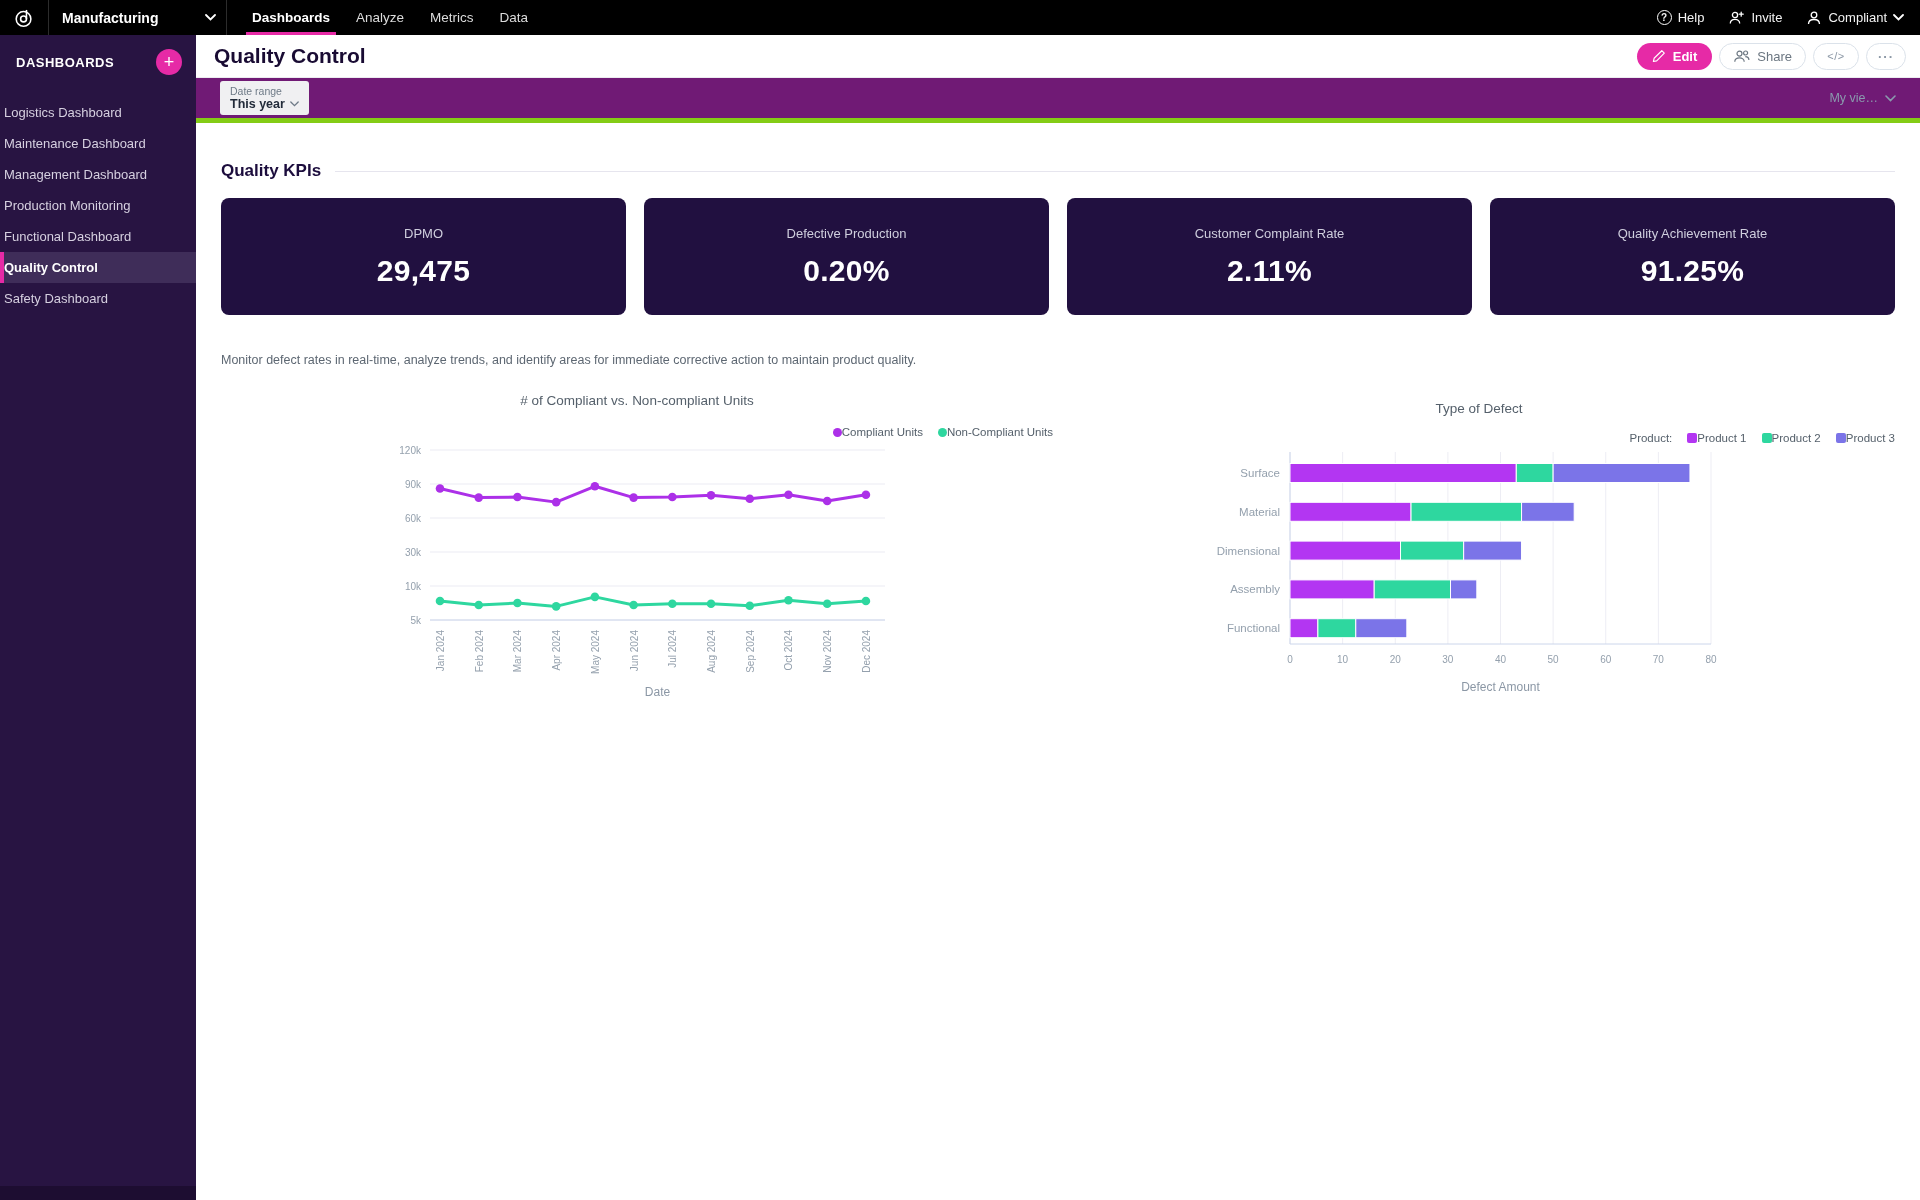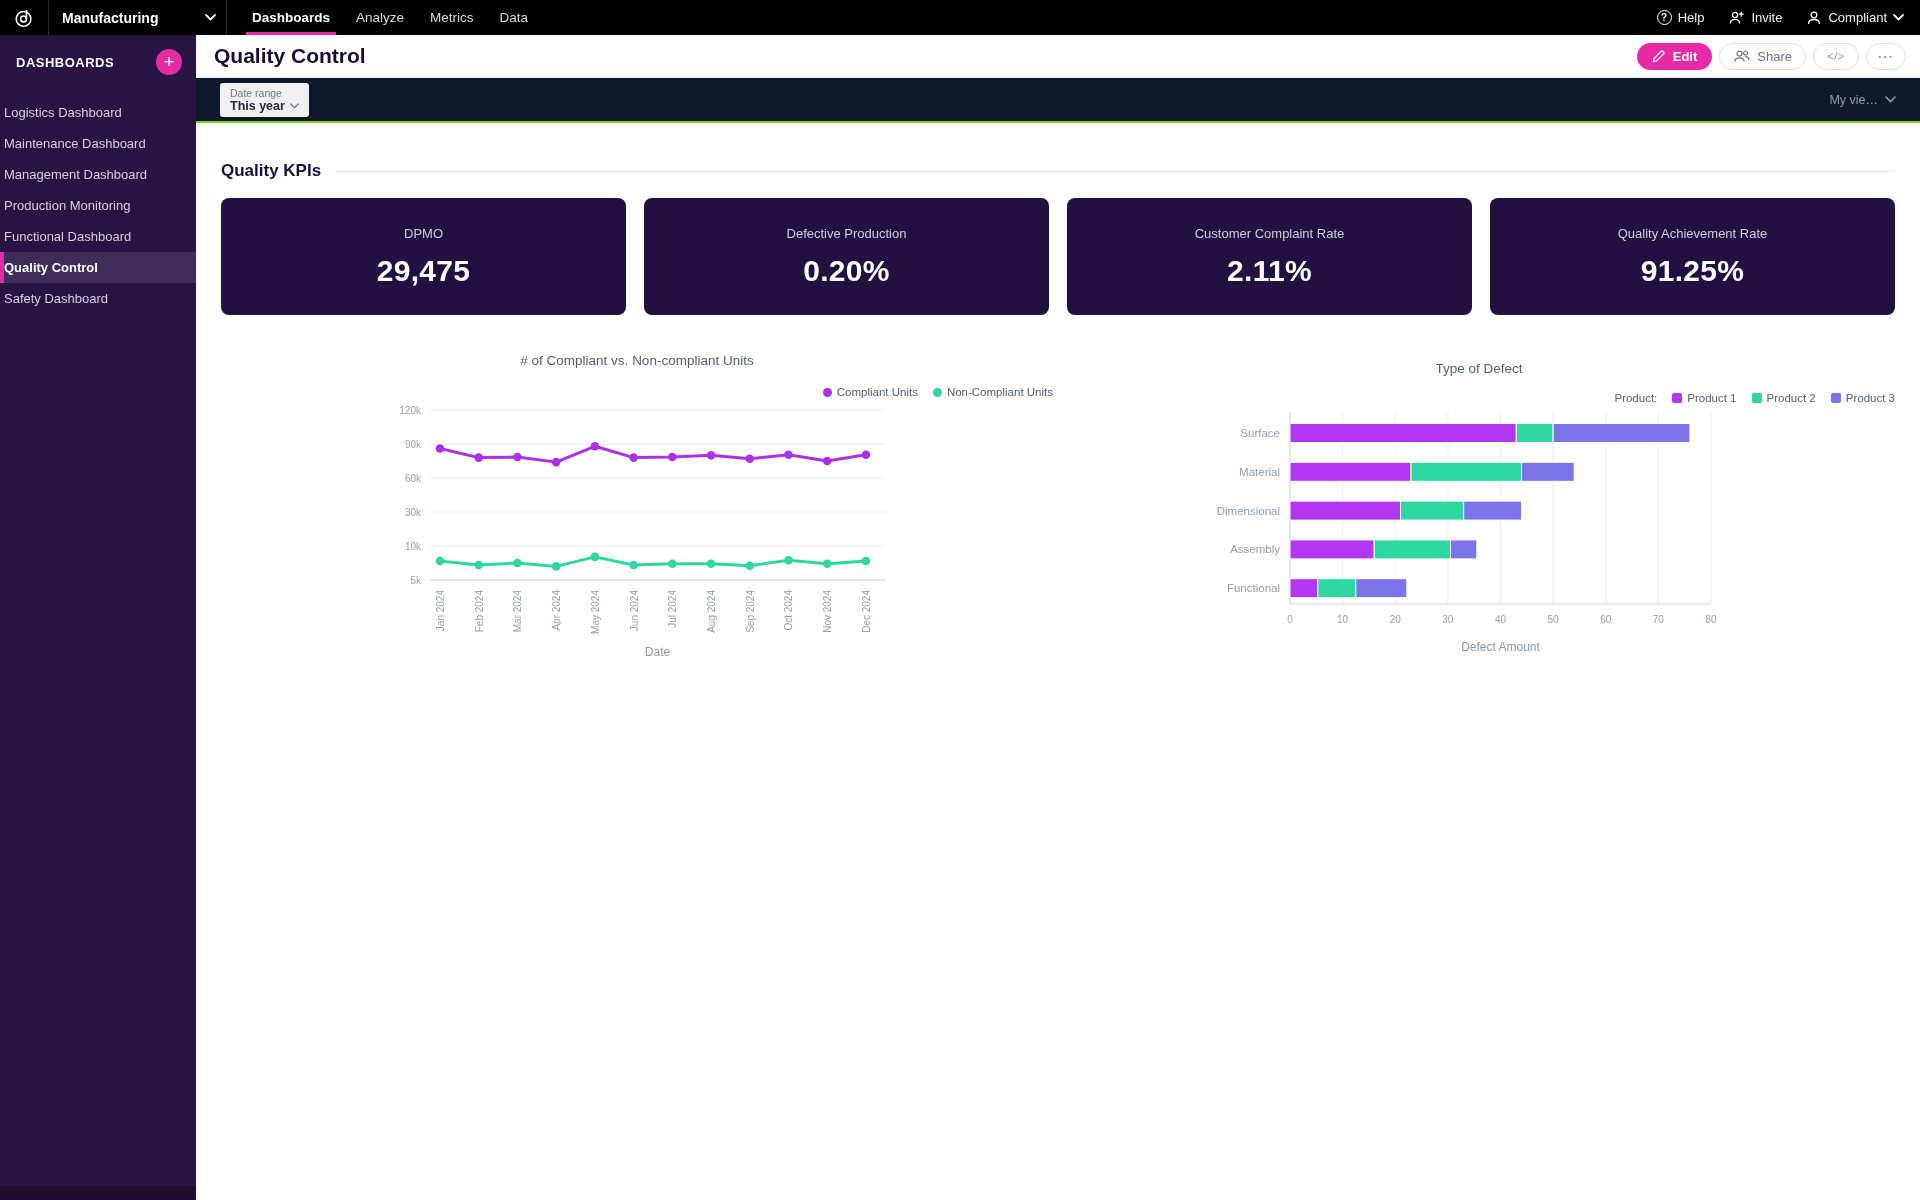--- a/index.html
+++ b/index.html
@@ -42,21 +42,21 @@
   .main{flex:1;display:flex;flex-direction:column;background:#fff;min-width:0}
   .title-row{height:43px;display:flex;align-items:center;padding:0 14px 0 18px;border-bottom:1px solid #ececf0}
   .page-title{font-size:21px;font-weight:700;color:#190b33}
   .actions{margin-left:auto;display:flex;align-items:center;gap:7px}
   .btn{height:27px;border-radius:14px;display:flex;align-items:center;justify-content:center;cursor:pointer;font-size:13px}
   .btn-edit{background:var(--pink);color:#fff;font-weight:700;padding:0 15px;gap:7px}
   .btn-outline{border:1px solid #dbe2ea;color:#6b7681;padding:0 13px;gap:7px;background:#fff}
   .btn-code{width:46px;color:#8b97a5;font-size:11px;padding:0;letter-spacing:.5px}
   .btn-more{width:40px;color:#8b97a5;font-weight:700;letter-spacing:1px;padding:0}
 
-  .filter-bar{height:45px;background:#0f172a;border-bottom:2px solid #84cc16;display:flex;align-items:center;padding:0 24px}
+  .filter-bar{height:45px;background:#701a75;border-bottom:5px solid #84cc16;display:flex;align-items:center;padding:0 24px}
   .date-chip{background:#f0f0f2;border-radius:3px;padding:4px 10px;cursor:pointer}
   .chip-label{font-size:10.5px;color:#6e7a87}
   .chip-value{font-size:12.5px;font-weight:700;color:#222b3a;display:flex;align-items:center;gap:5px}
   .view-selector{margin-left:auto;display:flex;align-items:center;gap:7px;color:#8a9aae;font-size:12.5px;cursor:pointer}
 
   .content{flex:1;overflow:auto;padding:38px 25px 0 25px}
   .section-head{display:flex;align-items:center}
   .section-title{font-size:17px;font-weight:700;color:var(--heading);white-space:nowrap}
   .section-rule{flex:1;height:1px;background:#e6e5ee;margin-left:14px}
   .section-sub{margin-top:7px;font-size:12.5px;color:var(--gray-text)}
@@ -65,21 +65,21 @@
   .kpi-label{font-size:13px;color:#cfcedd}
   .kpi-value{font-size:30px;font-weight:700;color:#fff;letter-spacing:.3px}
 
   .section-defects{margin-top:38px}
   .charts-row{display:flex;gap:10px;margin-top:26px}
   .chart{width:832px}
   .chart-bar{padding-top:8px}
   .chart-title{text-align:center;font-size:13.5px;color:#55606b}
   .legend-row{display:flex;justify-content:flex-end;align-items:center;gap:15px;margin-top:18px;font-size:11.5px;color:#55606b}
   .legend-row.bar-legend{margin-top:16px}
-  .legend-item{display:flex;align-items:center;gap:5px;cursor:pointer}
+  .legend-item{display:flex;align-items:center;cursor:pointer}
   .legend-label{cursor:default}
   .dot{width:9px;height:9px;border-radius:50%}
   .sq{width:10px;height:10px;border-radius:2px}
 
   svg text.tick{font-size:10px;fill:var(--axis-text)}
   svg text.cat{font-size:11.5px;fill:var(--axis-text)}
   svg text.axis-title{font-size:12px;fill:#8b97a5}
 </style>
 </head>
 <body>
@@ -210,20 +210,21 @@
             <div class="kpi-label">Customer Complaint Rate</div>
             <div class="kpi-value">2.11%</div>
           </div>
           <div class="kpi-card">
             <div class="kpi-label">Quality Achievement Rate</div>
             <div class="kpi-value">91.25%</div>
           </div>
         </div>
 
       <div class="section-defects">
+        <div class="section-sub">Monitor defect rates in real-time, analyze trends, and identify areas for immediate corrective action to maintain product quality.</div>
 
         <div class="charts-row">
           <div class="chart chart-line">
             <div class="chart-title"># of Compliant vs. Non-compliant Units</div>
             <div class="legend-row">
                 <div class="legend-item">
                   <span class="dot" style="background: rgb(172, 48, 232);"></span>
                   <span>Compliant Units</span>
                 </div>
                 <div class="legend-item">

